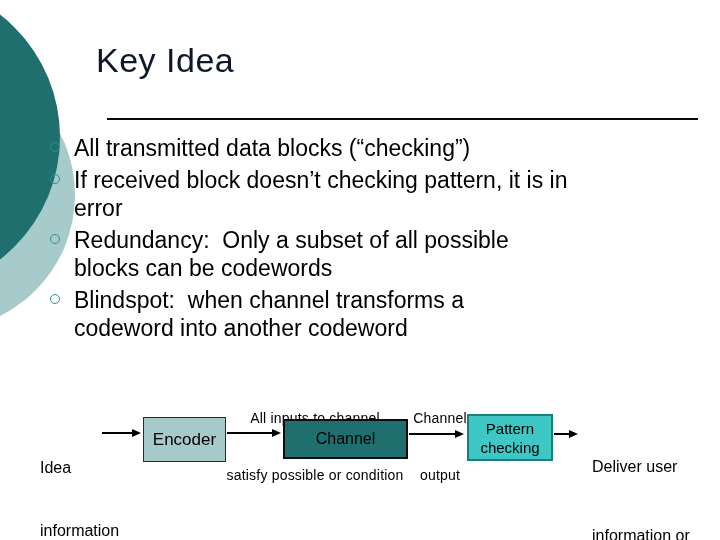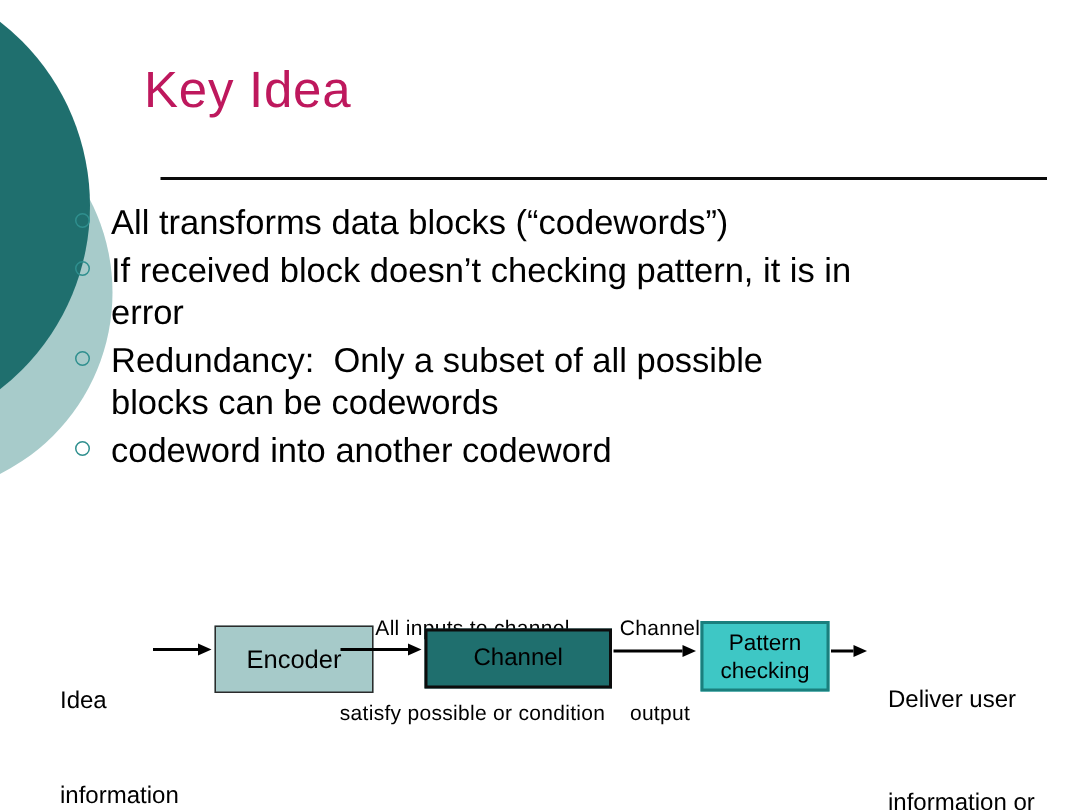--- a/index.html
+++ b/index.html
@@ -7,21 +7,21 @@
     position:relative;width:720px;height:540px;background:#ffffff;
     overflow:hidden;font-family:"Liberation Sans",sans-serif;color:#000;
   }
   
   .circle{position:absolute;border-radius:50%;}
   .circle-light{left:-195px;top:60px;width:270px;height:270px;background:#A7CBCA;z-index:1;}
   .circle-dark{left:-250px;top:-18px;width:310px;height:310px;background:#1F6F6E;z-index:2;}
   
   .title{
     position:absolute;left:96px;top:41px;z-index:3;
-    font-size:34px;line-height:38px;color:#be185d;letter-spacing:.5px;white-space:pre;
+    font-size:34px;line-height:38px;color:#0f172a;letter-spacing:.5px;white-space:pre;
   }
   .title-underline{
     position:absolute;left:107px;top:118px;width:591px;height:2px;background:#0a0a0a;z-index:3;
   }
   
   .bullets{position:absolute;left:50px;top:134px;width:650px;z-index:3;}
   .bullet{display:flex;align-items:flex-start;margin-bottom:4px;}
   .bullet-marker{
     flex:0 0 auto;width:8px;height:8px;border:1.6px solid #2F8F8E;border-radius:50%;
     margin:8px 14px 0 0;background:transparent;
@@ -32,21 +32,21 @@
   .ann{position:absolute;z-index:3;text-align:center;font-size:14px;line-height:19px;letter-spacing:.2px;white-space:pre;}
   .ann-left{left:175px;top:371px;width:280px;}
   .ann-right{left:400px;top:371px;width:80px;}
   .side-label{position:absolute;z-index:3;font-size:16px;white-space:pre;}
   .user-info{left:40px;top:415px;line-height:21px;}
   .deliver{left:592px;top:409px;line-height:23px;}
   .box{
     position:absolute;z-index:3;display:flex;flex-direction:column;
     align-items:center;justify-content:center;text-align:center;box-sizing:border-box;
   }
-  .box-encoder{left:143px;top:417px;width:106px;height:45px;background:#A6CAC9;border:1.5px solid #2b2b2b;font-size:17px;}
+  .box-encoder{left:143px;top:417px;width:83px;height:45px;background:#A6CAC9;border:1.5px solid #2b2b2b;font-size:17px;}
   .box-channel{left:283px;top:419px;width:125px;height:40px;background:#1F6F6E;border:2px solid #0c0c0c;font-size:16px;}
   .box-pattern{left:467px;top:414px;width:86px;height:47px;background:#3EC7C5;border:2px solid #1A7F7D;font-size:15px;line-height:19px;}
   .box div{white-space:pre;}
   .arrow{position:absolute;z-index:3;height:0;border-top:2px solid #000;}
   .arrow::after{
     content:"";position:absolute;right:-9px;top:-5px;width:0;height:0;
     border-left:9px solid #000;border-top:4px solid transparent;border-bottom:4px solid transparent;
   }
 </style>
 </head>
@@ -57,40 +57,41 @@
   <div class="circle circle-light"></div>
   <div class="circle circle-dark"></div>
 
   <div class="title">Key Idea</div>
   <div class="title-underline"></div>
 
   <div class="bullets">
     <div class="bullet">
       <span class="bullet-marker"></span>
       <div class="bullet-text">
-        <div>All transforms data blocks (“codewords”)</div>
+        <div>All transmitted data blocks (“checking”)</div>
       </div>
     </div>
     <div class="bullet">
       <span class="bullet-marker"></span>
       <div class="bullet-text">
         <div>If received block doesn’t checking pattern, it is in</div>
         <div>error</div>
       </div>
     </div>
     <div class="bullet">
       <span class="bullet-marker"></span>
       <div class="bullet-text">
         <div>Redundancy:  Only a subset of all possible</div>
         <div>blocks can be codewords</div>
       </div>
     </div>
     <div class="bullet">
       <span class="bullet-marker"></span>
       <div class="bullet-text">
+        <div>Blindspot:  when channel transforms a</div>
         <div>codeword into another codeword</div>
       </div>
     </div>
   </div>
 
   <div class="ann ann-left">
     <div>All inputs to channel</div>
     <div>satisfy possible or condition</div>
   </div>
   <div class="ann ann-right">

